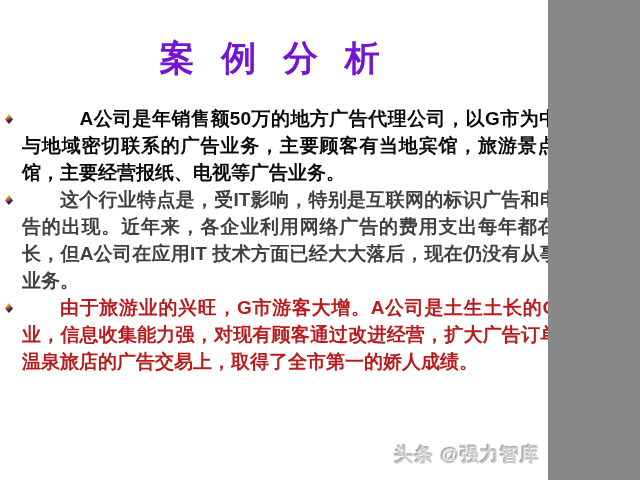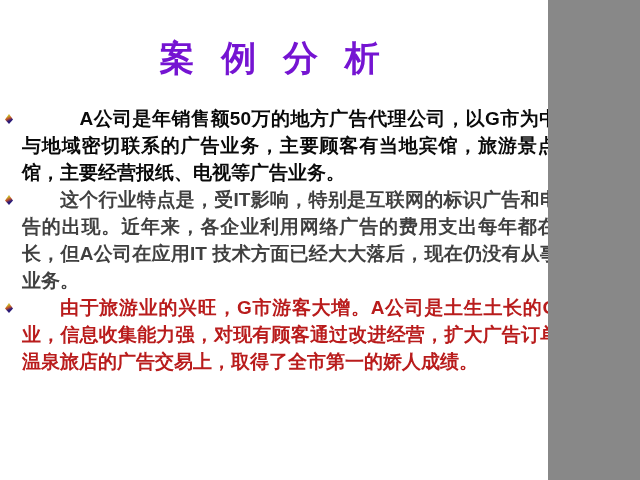--- a/index.html
+++ b/index.html
@@ -105,14 +105,15 @@
     <p class="para" style="color: #404040;">
       <span class="bullet-marker" style="background: linear-gradient(155deg, rgb(200, 180, 42) 25%, rgb(192, 80, 42) 45%, rgb(42, 26, 120) 65%);"></span>
       <span>这个行业特点是，受IT影响，特别是互联网的标识广告和电子邮件广告的出现。近年来，各企业利用网络广告的费用支出每年都在成倍地增长，但A公司在应用IT 技术方面已经大大落后，现在仍没有从事网络广告业务。</span>
     </p>
     <p class="para" style="color: #b91c1c;">
       <span class="bullet-marker" style="background: linear-gradient(155deg, rgb(200, 180, 42) 25%, rgb(192, 80, 42) 45%, rgb(42, 26, 120) 65%);"></span>
       <span>由于旅游业的兴旺，G市游客大增。A公司是土生土长的G市本地企业，信息收集能力强，对现有顾客通过改进经营，扩大广告订单，特别在温泉旅店的广告交易上，取得了全市第一的娇人成绩。</span>
     </p>
   </div>
 
+  <div class="watermark" style="color: rgb(204, 204, 204);">头条 @强力智库</div>
 
 </div>
 
 </body></html>

